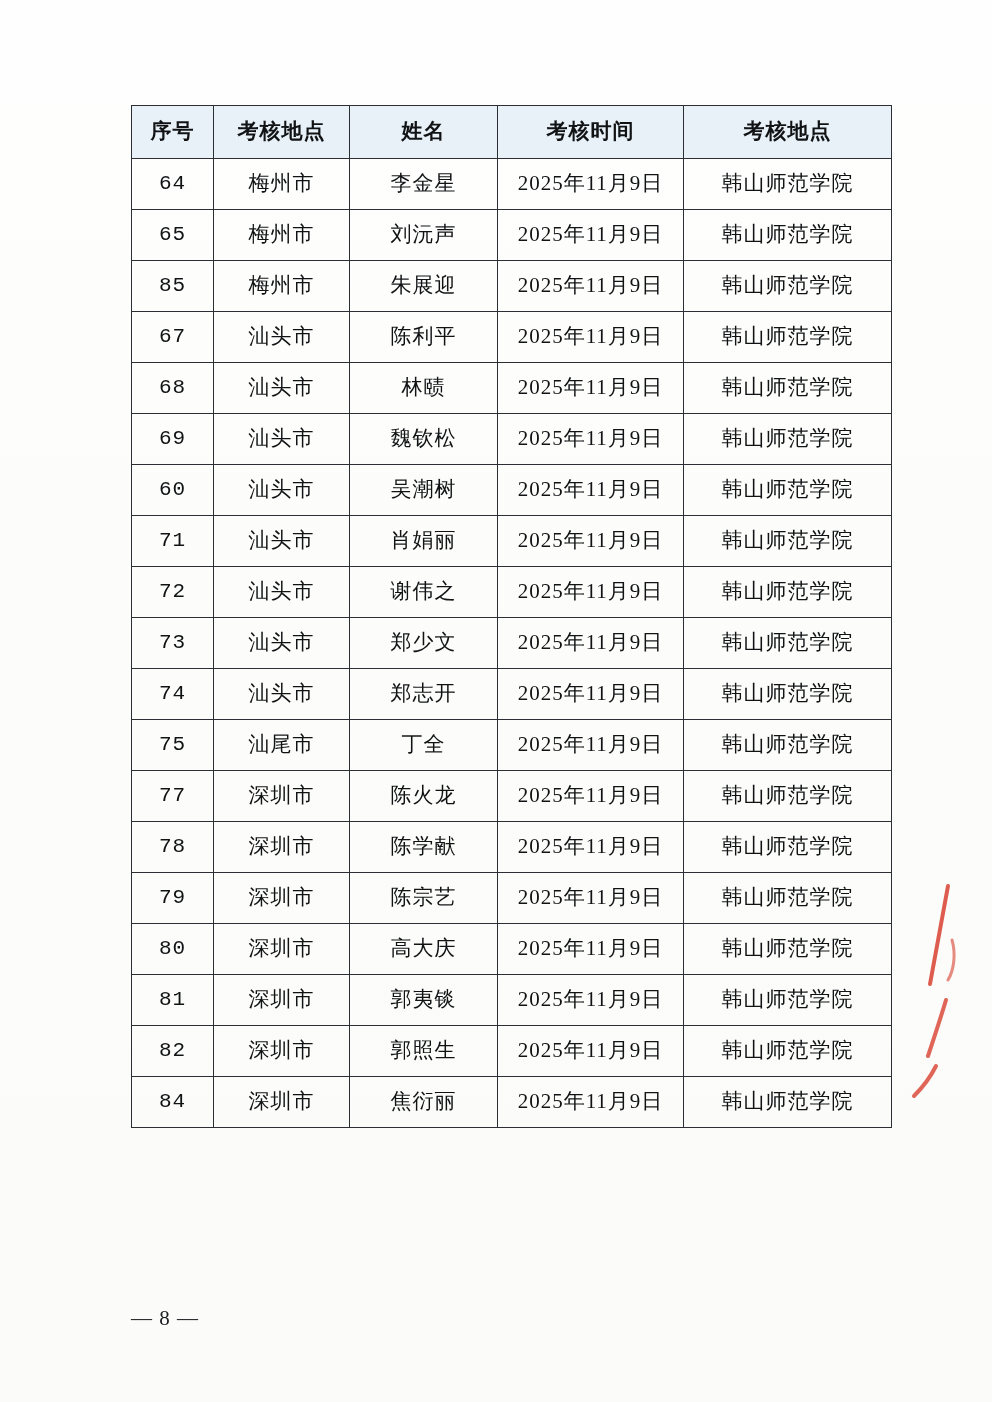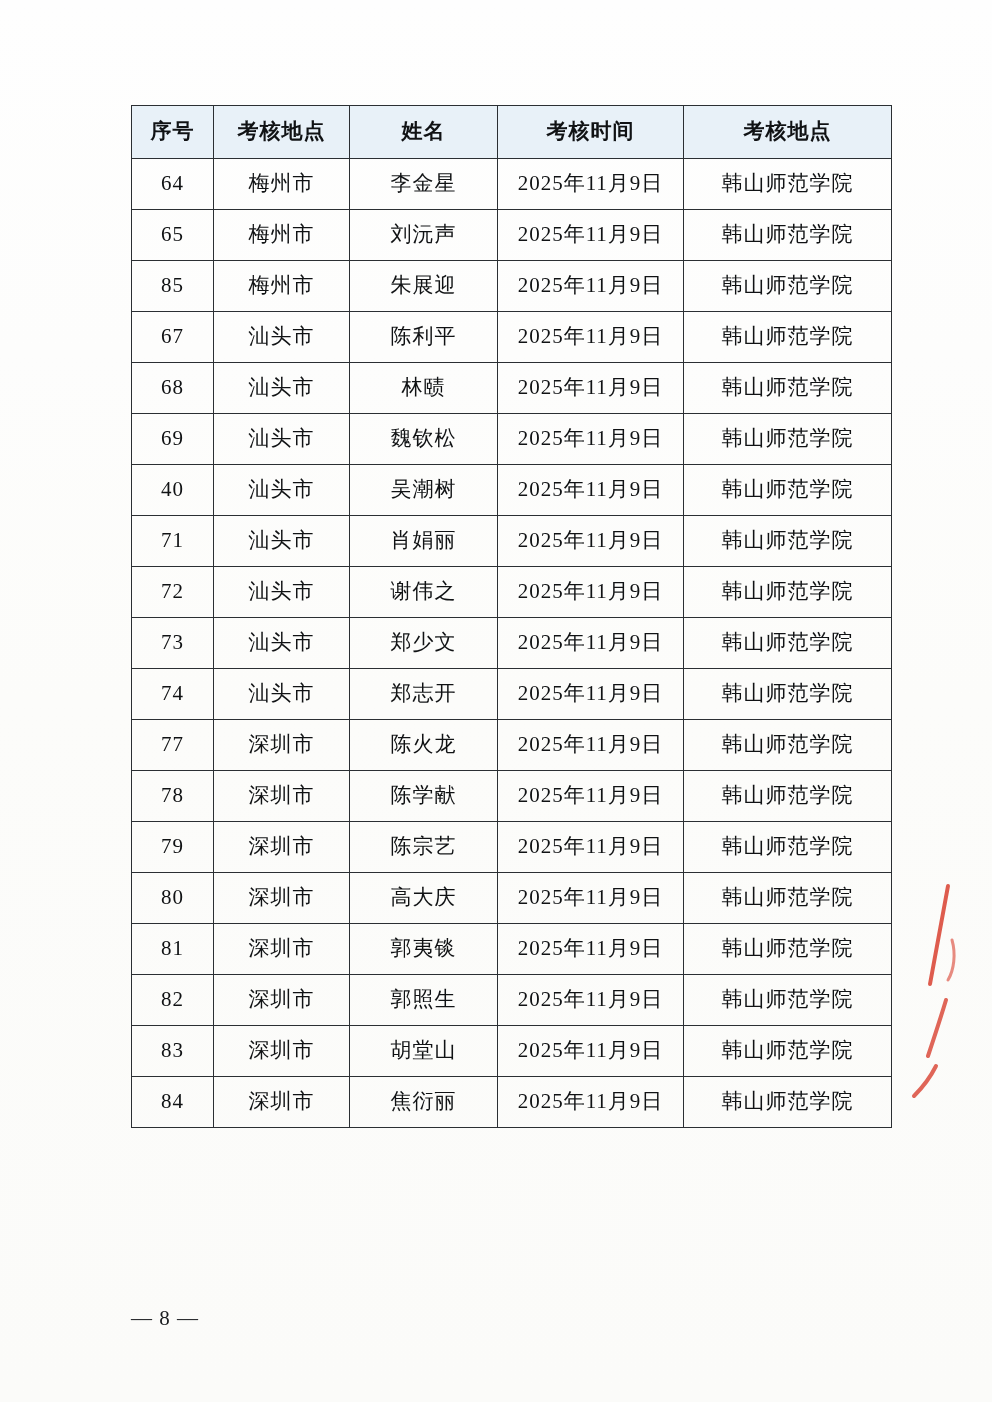--- a/index.html
+++ b/index.html
@@ -62,21 +62,21 @@
   }
 
   
   col.c-idx    { width: 82px; }
   col.c-region { width: 136px; }
   col.c-name   { width: 148px; }
   col.c-time   { width: 186px; }
   col.c-place  { width: 208px; }
 
   td.idx {
-    font-family: Liberation Serif, serif;
+    font-family: Liberation Mono, monospace;
     font-size: 22px;
     letter-spacing: 0;
   }
   td.time {
     font-size: 20px;
     letter-spacing: 0;
   }
   td.name, td.region, td.place {
     font-weight: 500;
   }
@@ -161,21 +161,21 @@
           <td class="place">韩山师范学院</td>
         </tr>
         <tr>
           <td class="idx">69</td>
           <td class="region">汕头市</td>
           <td class="name">魏钦松</td>
           <td class="time">2025年11月9日</td>
           <td class="place">韩山师范学院</td>
         </tr>
         <tr>
-          <td class="idx">40</td>
+          <td class="idx">60</td>
           <td class="region">汕头市</td>
           <td class="name">吴潮树</td>
           <td class="time">2025年11月9日</td>
           <td class="place">韩山师范学院</td>
         </tr>
         <tr>
           <td class="idx">71</td>
           <td class="region">汕头市</td>
           <td class="name">肖娟丽</td>
           <td class="time">2025年11月9日</td>
@@ -196,20 +196,27 @@
           <td class="place">韩山师范学院</td>
         </tr>
         <tr>
           <td class="idx">74</td>
           <td class="region">汕头市</td>
           <td class="name">郑志开</td>
           <td class="time">2025年11月9日</td>
           <td class="place">韩山师范学院</td>
         </tr>
         <tr>
+          <td class="idx">75</td>
+          <td class="region">汕尾市</td>
+          <td class="name">丁全</td>
+          <td class="time">2025年11月9日</td>
+          <td class="place">韩山师范学院</td>
+        </tr>
+        <tr>
           <td class="idx">77</td>
           <td class="region">深圳市</td>
           <td class="name">陈火龙</td>
           <td class="time">2025年11月9日</td>
           <td class="place">韩山师范学院</td>
         </tr>
         <tr>
           <td class="idx">78</td>
           <td class="region">深圳市</td>
           <td class="name">陈学献</td>
@@ -234,27 +241,20 @@
           <td class="idx">81</td>
           <td class="region">深圳市</td>
           <td class="name">郭夷锬</td>
           <td class="time">2025年11月9日</td>
           <td class="place">韩山师范学院</td>
         </tr>
         <tr>
           <td class="idx">82</td>
           <td class="region">深圳市</td>
           <td class="name">郭照生</td>
-          <td class="time">2025年11月9日</td>
-          <td class="place">韩山师范学院</td>
-        </tr>
-        <tr>
-          <td class="idx">83</td>
-          <td class="region">深圳市</td>
-          <td class="name">胡堂山</td>
           <td class="time">2025年11月9日</td>
           <td class="place">韩山师范学院</td>
         </tr>
         <tr>
           <td class="idx">84</td>
           <td class="region">深圳市</td>
           <td class="name">焦衍丽</td>
           <td class="time">2025年11月9日</td>
           <td class="place">韩山师范学院</td>
         </tr>

